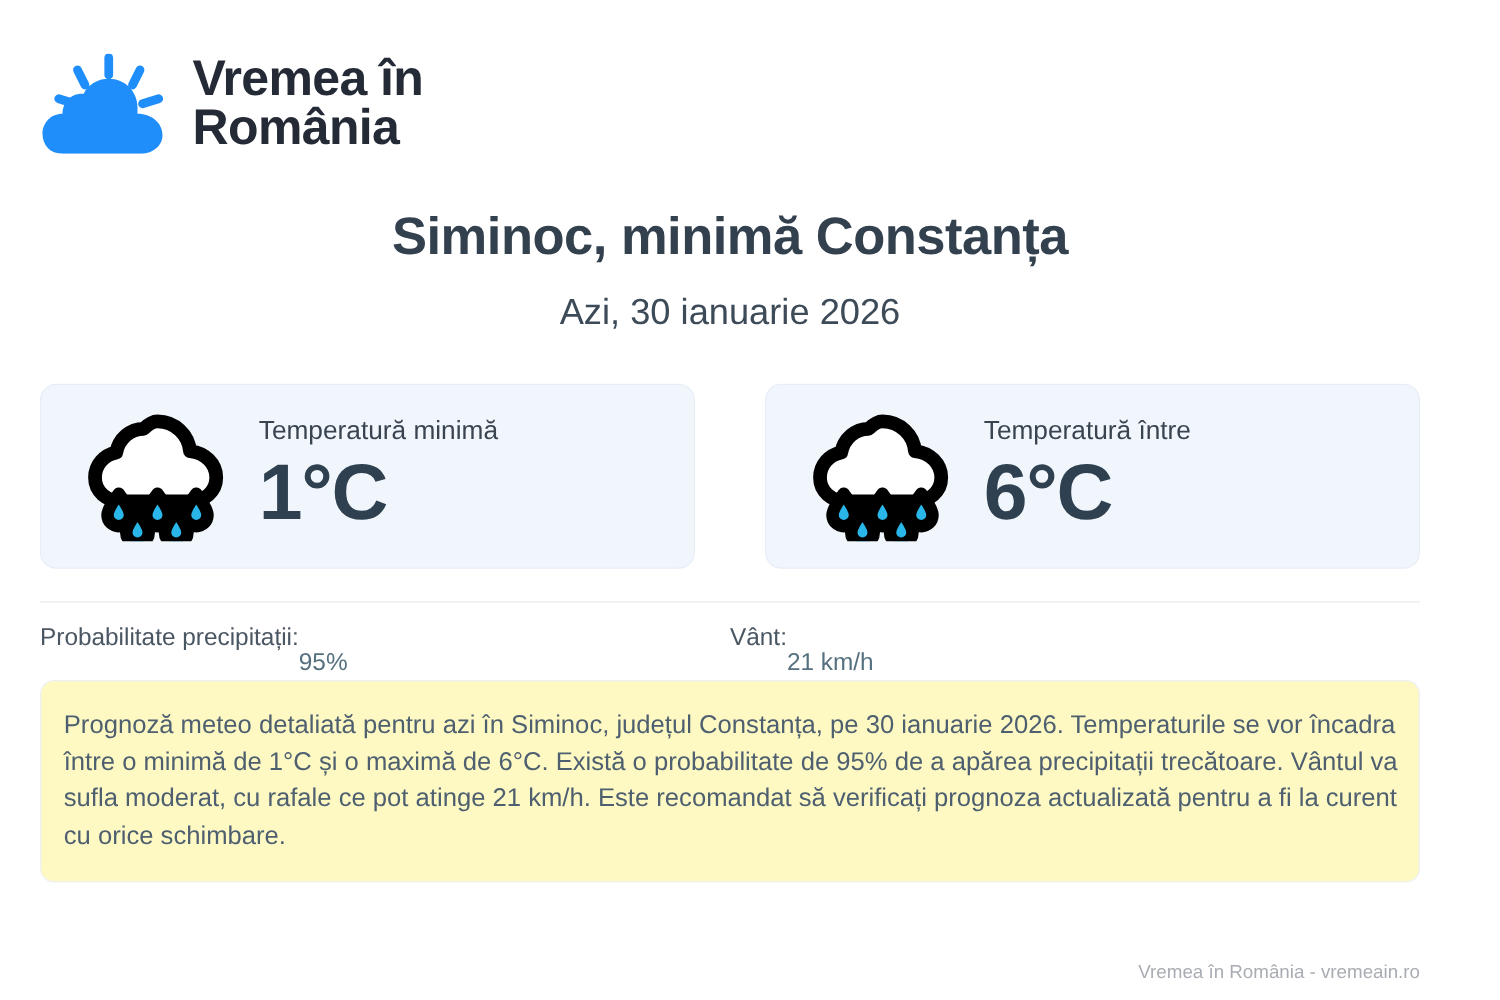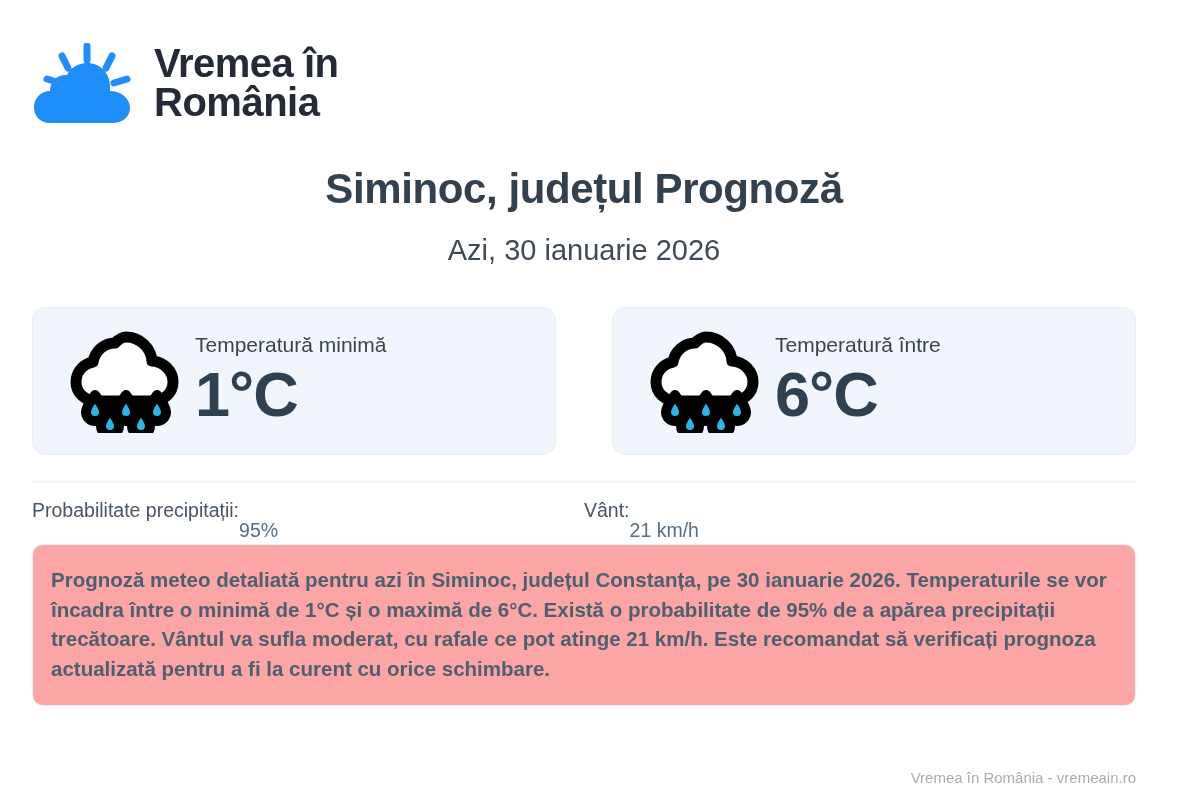--- a/index.html
+++ b/index.html
@@ -76,21 +76,21 @@
   .card {
     flex: 1 1 0;
     height: 148px;
     box-sizing: border-box;
     background: #f1f6fc;
     border: 1px solid #e7eef7;
     border-radius: 13px;
     display: flex;
     align-items: center;
     padding: 0 20px 0 34px;
-    gap: 10px;
+    gap: 22px;
   }
   .card-icon {
     width: 118px;
     height: 104px;
     flex: 0 0 auto;
     display: block;
   }
   .card-body {
     display: flex;
     flex-direction: column;
@@ -134,28 +134,27 @@
   .stat-value { color: #55707f; margin-top: 40px; }
   .dot {
     display: inline-block;
     margin: 0 12px;
     color: #4a5662;
   }
 
   
   .description {
     margin-top: 6px;
-    background: #fca5a5;
+    background: #fef9c3;
     border: 1px solid #eef1f4;
     border-radius: 11px;
     padding: 20px 10px 22px 18px;
     font-size: 20.5px;
     line-height: 1.44;
     color: #4e6070;
-    font-weight: bold;
   }
 
   
   .footer {
     position: absolute;
     right: 32px;
     bottom: 14px;
     font-size: 15px;
     color: #a9adb3;
   }
@@ -182,21 +181,21 @@
                L 18 80
                C 8 80 2 73 2 64
                C 2 55 9 48 18 48
                C 18 38 26 31 35 32
                C 38 25 46 20 55 20 Z" fill="#1f8efa"></path>
     </svg>
     <div class="brand-text">Vremea în
 România</div>
   </div>
 
-  <h1 class="title">Siminoc, județul Prognoză</h1>
+  <h1 class="title">Siminoc, minimă Constanța</h1>
   <div class="subtitle">Azi, 30 ianuarie 2026</div>
 
   <div class="cards">
 
     <div class="card">
       <svg class="card-icon" viewBox="0 0 118 104">
         <path d="M59 8
                  C 73 8 84 19 85 32
                  C 97 33 106 42 106 53
                  C 106 64 97 72 85 72

